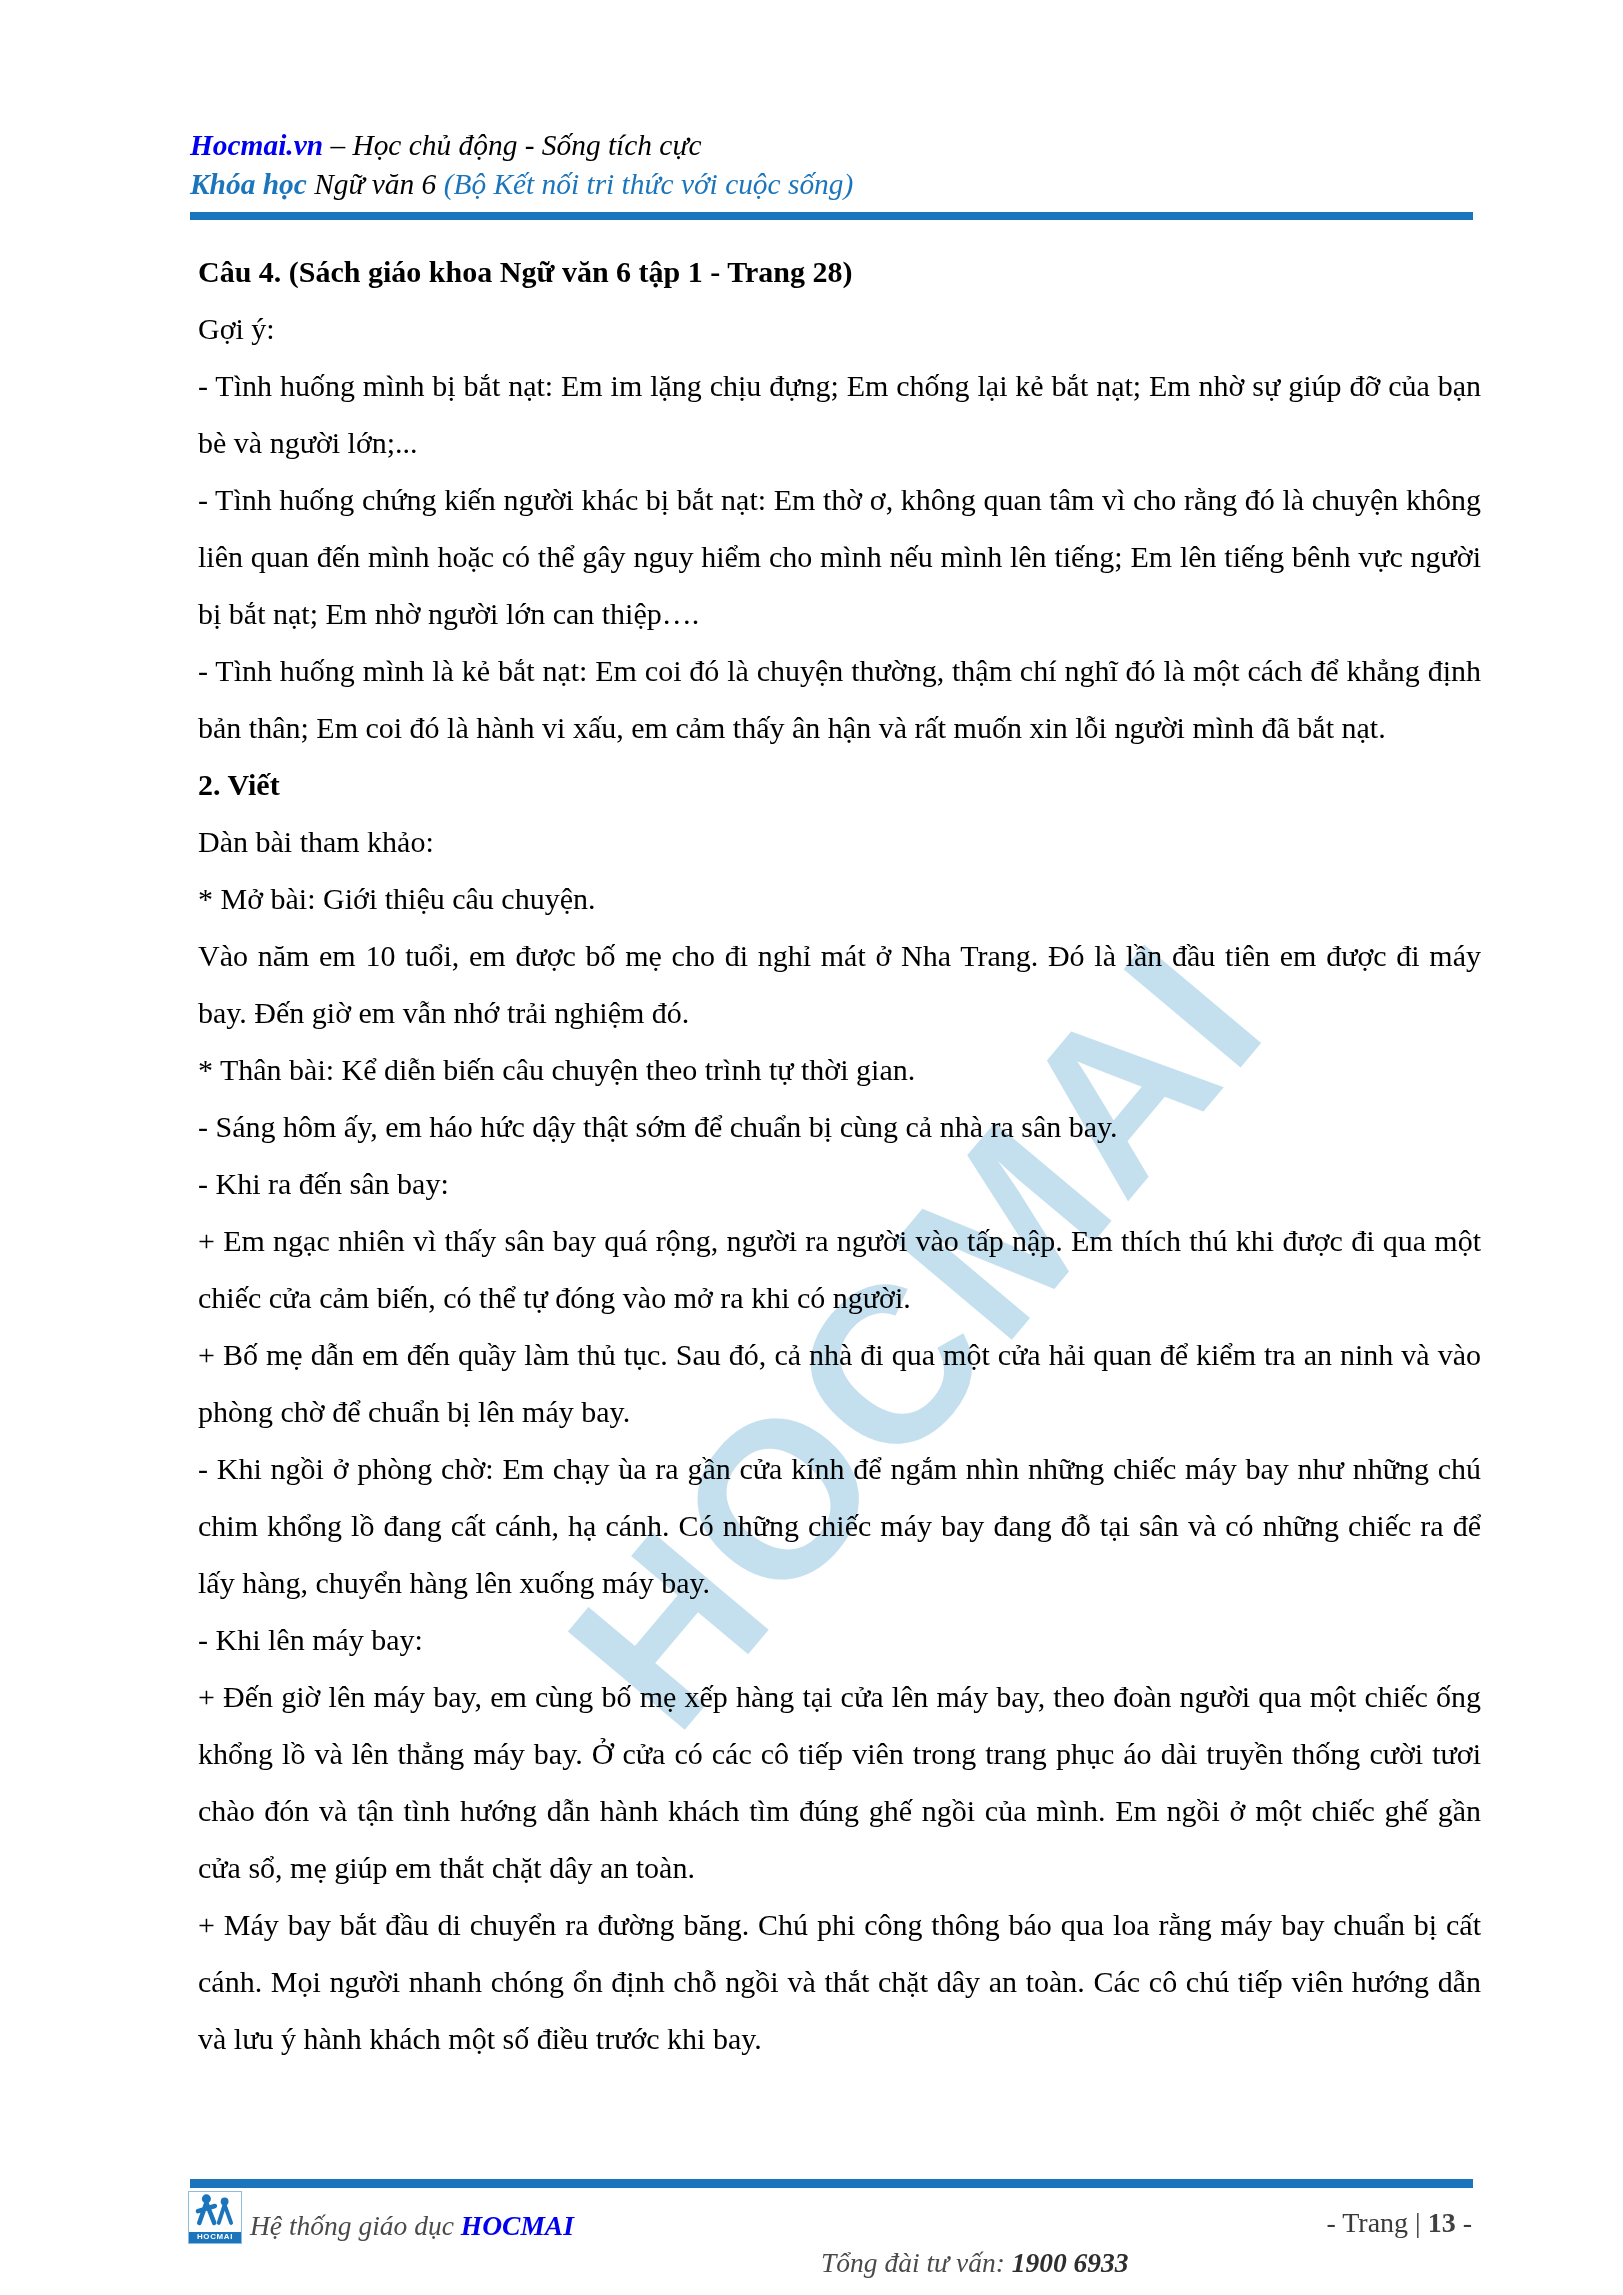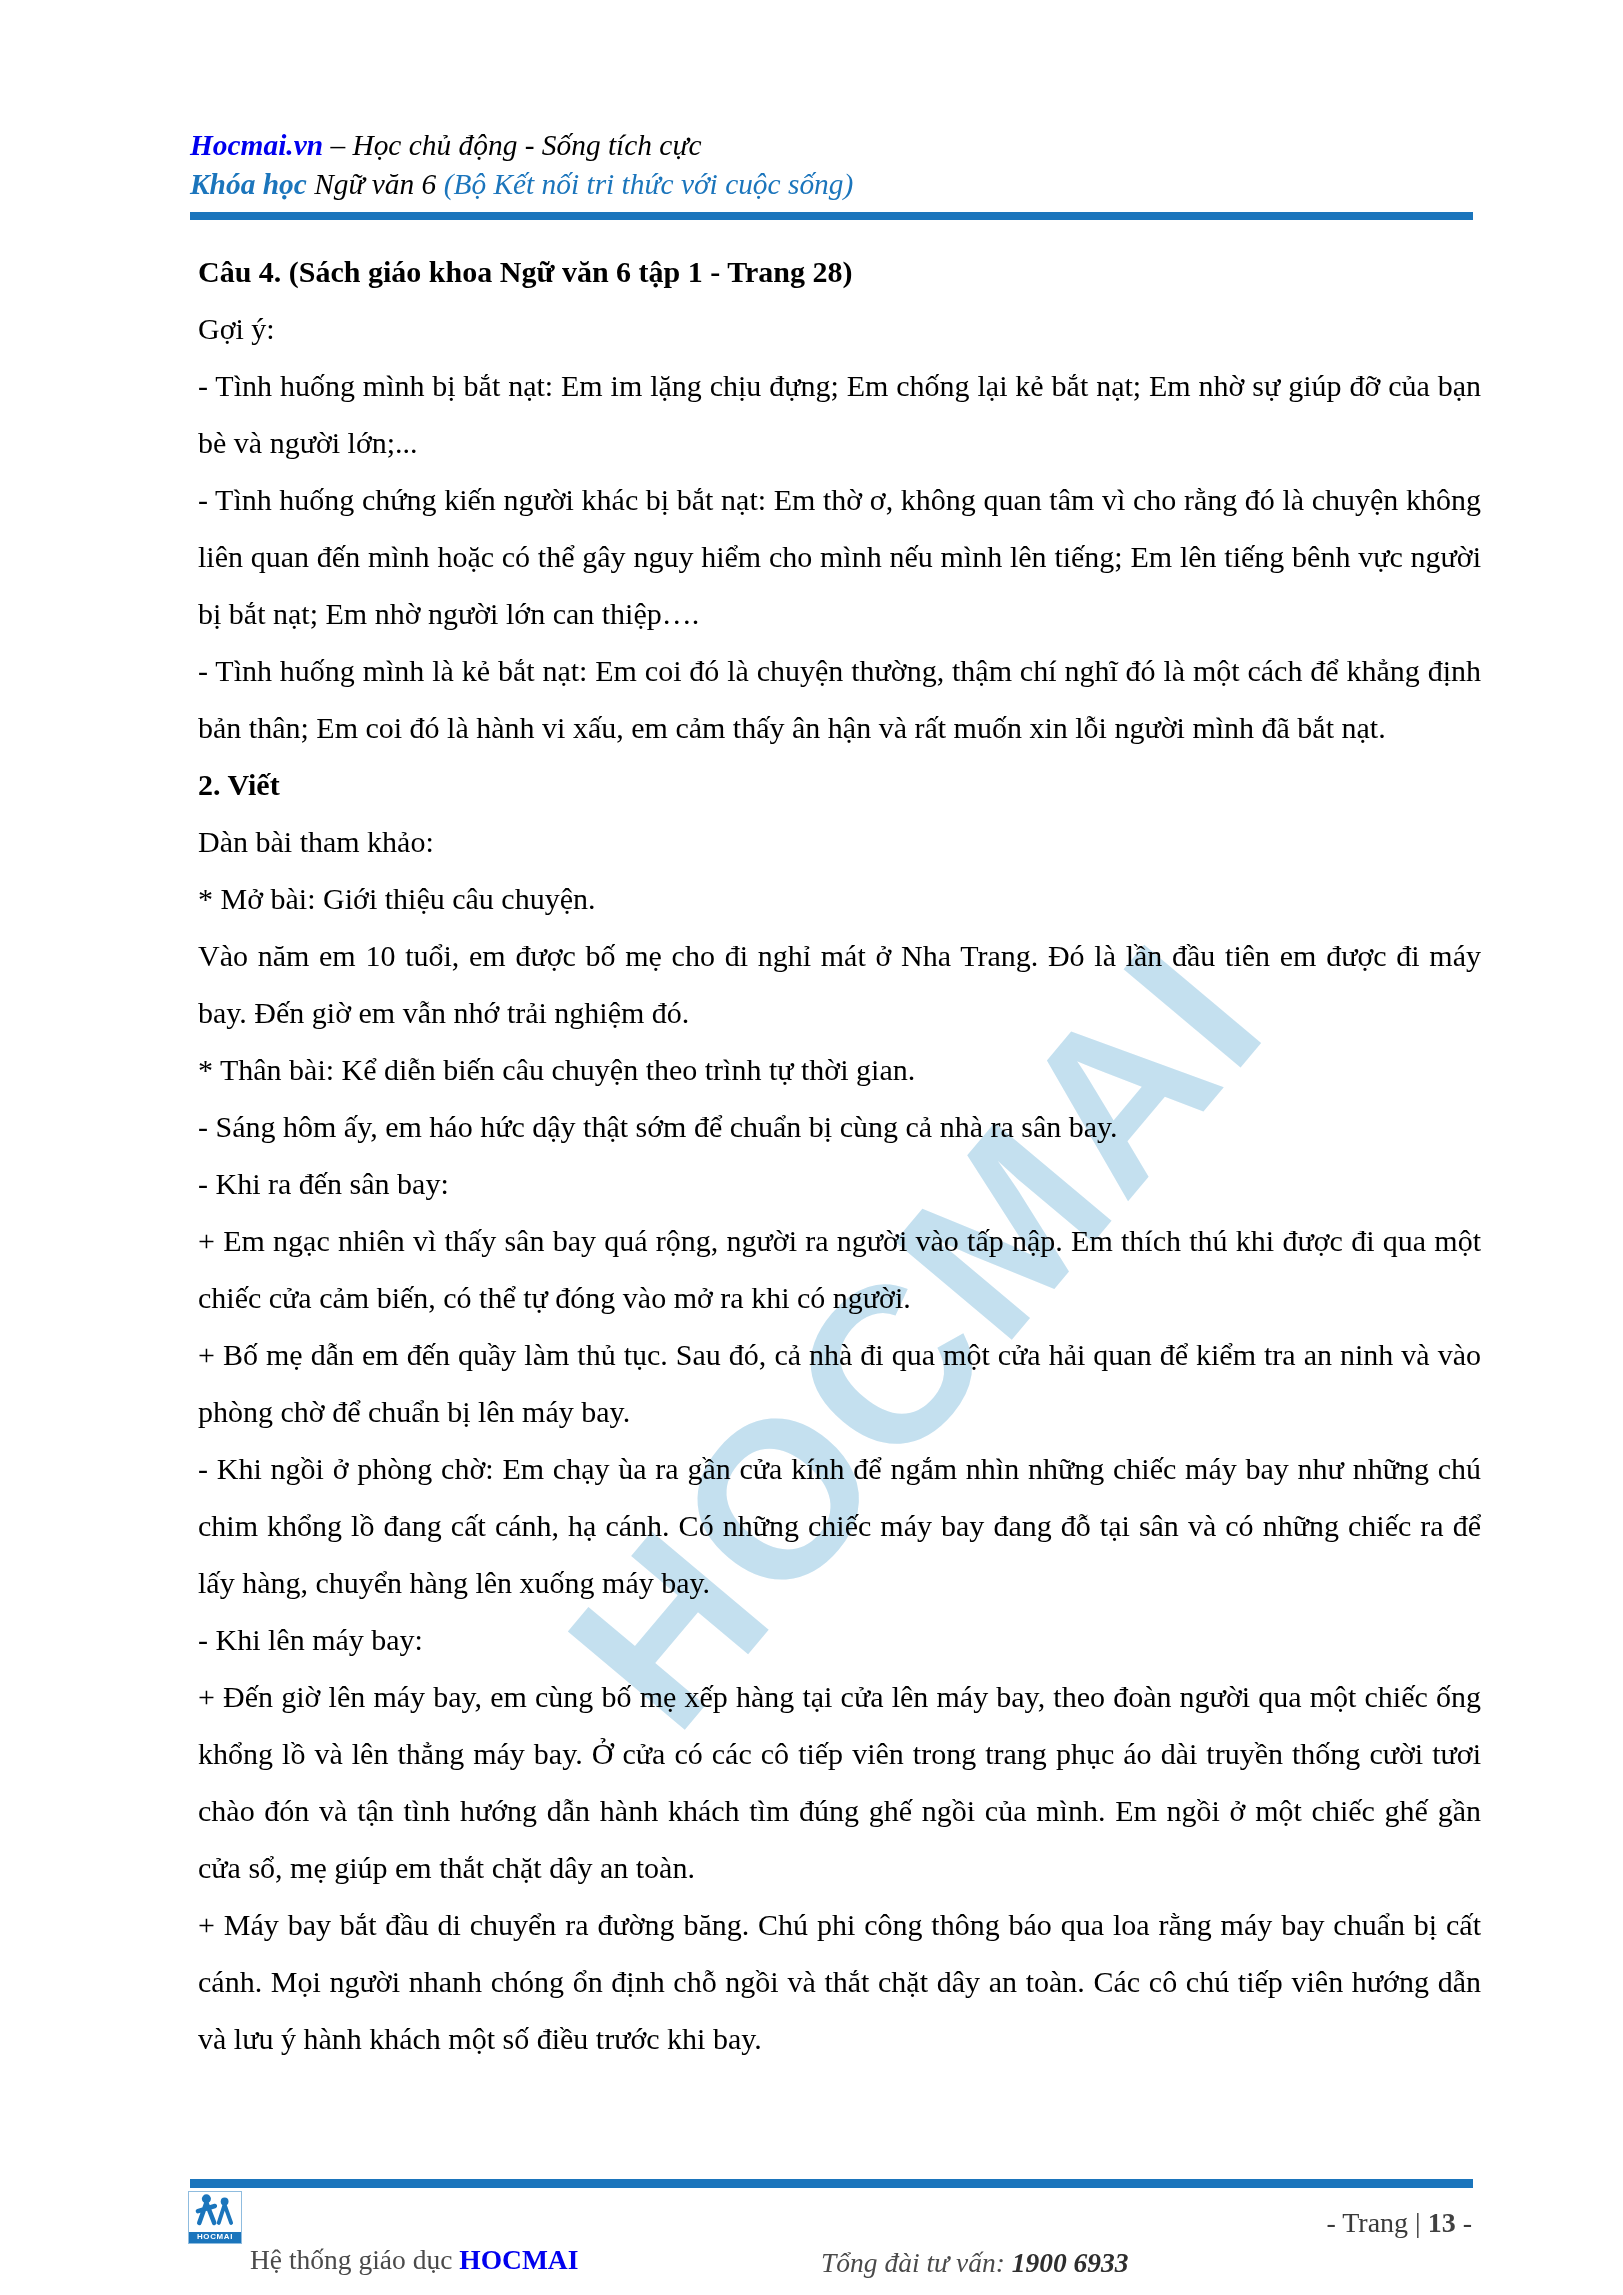--- a/index.html
+++ b/index.html
@@ -38,21 +38,21 @@
 
   
   .footer-rule{position:absolute;left:190px;top:2179px;width:1283px;height:9.2px;background:#1B75BC;z-index:2;}
   .logo{position:absolute;left:188px;top:2191px;width:52px;z-index:3;background:#fff;border:1.3px solid #8FBCDF;}
   .logo svg{display:block;margin:1.3px auto 0;}
   .logo-label{
     background:#1B75BC;color:#ffffff;text-align:center;
     font-family:"Liberation Sans", sans-serif;font-size:7.9px;font-weight:bold;
     letter-spacing:0.7px;line-height:10.5px;
   }
-  .footer-org{position:absolute;left:250px;top:2210px;font-size:27.5px;color:#4A4A4A;z-index:3;white-space:nowrap;margin-top:34px;}
+  .footer-org{position:absolute;left:250px;top:2210px;font-size:27.5px;font-style:italic;color:#4A4A4A;z-index:3;white-space:nowrap;}
   .org-name{color:#0000EE;font-weight:bold;}
   .footer-hotline{position:absolute;left:821px;top:2210px;font-size:27.5px;font-style:italic;color:#4A4A4A;z-index:3;white-space:nowrap;margin-top:37px;}
   .hotline-num{font-weight:bold;color:#2E2E2E;}
   .footer-page{position:absolute;right:151px;top:2207px;font-size:28px;color:#3A3A3A;z-index:3;white-space:nowrap;}
   .page-num{font-weight:bold;color:#404040;}
 </style>
 </head>
 <body>
 
 <div class="page">

